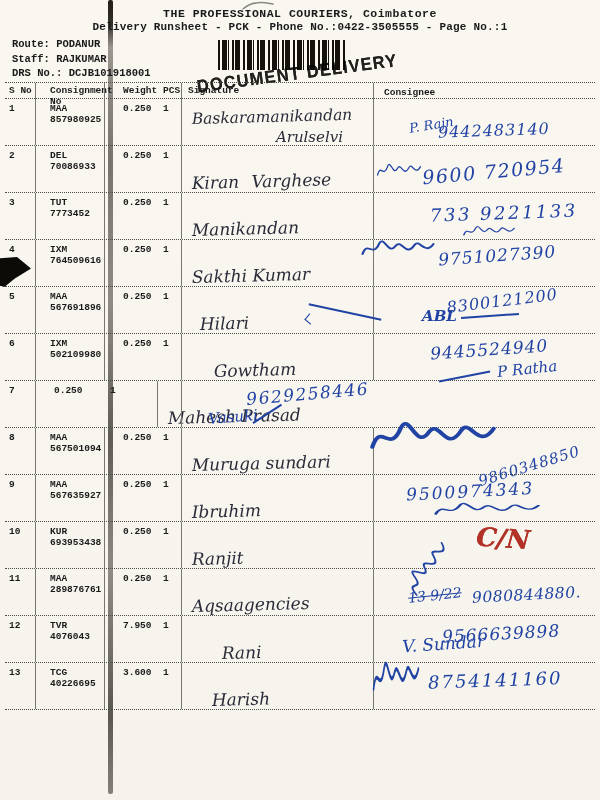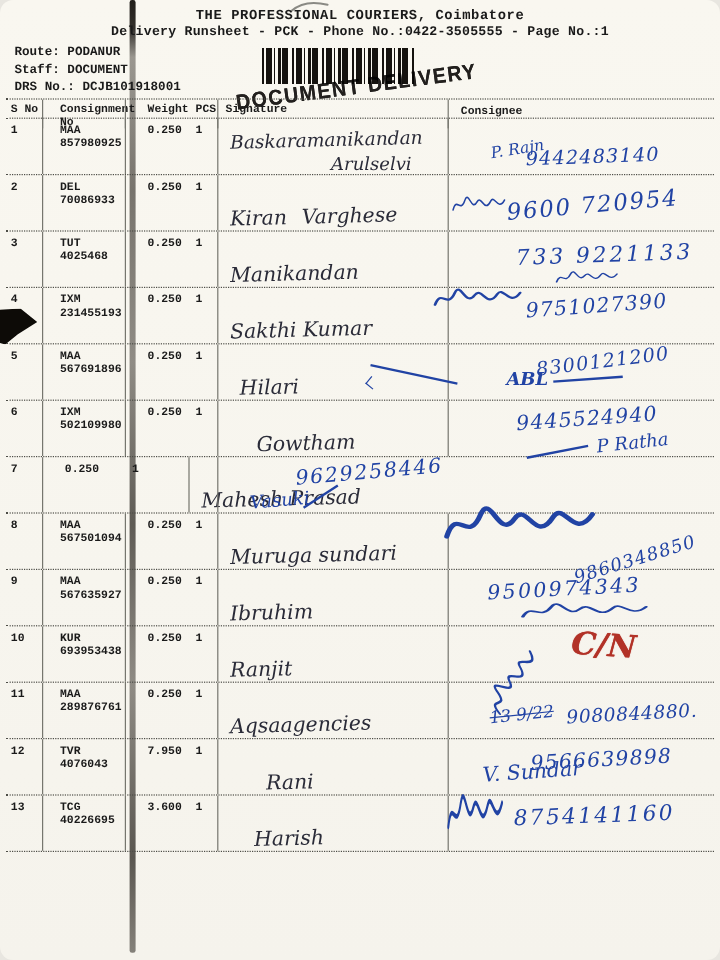--- a/index.html
+++ b/index.html
@@ -1,17 +1,17 @@
 <!DOCTYPE html>
 <html><head>
 <meta charset="utf-8">
 <style>
   html,body{margin:0;padding:0;}
   body{width:600px;height:800px;overflow:hidden;background:#e8e6e0;}
-  .page{position:relative;width:600px;height:800px;background:linear-gradient(180deg,#f9f7f0 0%,#f7f5ee 60%,#f5f3ec 100%);font-family:"Liberation Mono",monospace;color:#1a1a1a;border-radius:11px;}
+  .page{position:relative;width:600px;height:800px;background:linear-gradient(180deg,#f9f7f0 0%,#f7f5ee 60%,#f5f3ec 100%);font-family:"Liberation Mono",monospace;color:#1a1a1a;}
 
   
   .fold{position:absolute;left:108px;top:0;width:5px;height:794px;
     background:linear-gradient(180deg,rgba(15,12,8,.92) 0%,rgba(15,12,8,.85) 3%,rgba(40,35,28,.45) 6%,rgba(40,35,28,.62) 20%,rgba(40,35,28,.5) 38%,rgba(30,26,20,.7) 55%,rgba(40,35,28,.5) 72%,rgba(30,26,20,.72) 90%,rgba(40,35,28,.55) 100%);
     border-radius:2px;}
   .blob{position:absolute;left:0;top:257px;width:31px;height:30px;background:#0d0b07;
     clip-path:polygon(0 4%,55% 0,100% 38%,48% 72%,14% 100%,0 96%);}
   .topmark{position:absolute;left:241px;top:0px;width:34px;height:12px;}
 
   
@@ -97,21 +97,21 @@
   <div class="fold"></div>
   <div class="blob"></div>
   <svg class="topmark" viewBox="0 0 34 12">
       <path d="M2,9 C10,2 20,1 32,4" stroke="#8a8a84" stroke-width="1.6" fill="none" stroke-linecap="round"></path>
     </svg>
 
   <div class="title">THE PROFESSIONAL COURIERS, Coimbatore</div>
   <div class="subtitle">Delivery Runsheet - PCK - Phone No.:0422-3505555 - Page No.:1</div>
 
   <div class="meta-left"><span>Route:</span> <span>PODANUR</span>
-<span>Staff:</span> <span>DOCUMENT</span>
+<span>Staff:</span> <span>RAJKUMAR</span>
 <span>DRS No.:</span> <span>DCJB101918001</span></div>
 
   <div class="barcode"></div>
 
 
   <div class="stamp">DOCUMENT DELIVERY</div>
 
   <div class="tbl">
     <div class="thead">
       <div class="cell c-sno">S No</div>
@@ -157,41 +157,41 @@
             </svg>
       <div class="sigwrap">
         <span class="hand sig1">9600 720954</span>
         <span class="hand sig2"></span>
       </div>
     </div>
   </div>
 
   <div class="row">
     <div class="cell c-sno mono">3</div>
-    <div class="cell c-cn mono">TUT 4025468</div>
+    <div class="cell c-cn mono">TUT 7773452</div>
     <div class="cell c-wt mono">0.250</div>
     <div class="cell c-pcs mono">1</div>
     <div class="cell c-name">
       <span class="hand name1">Manikandan</span>
       <span class="hand name2"></span>
     </div>
     <div class="cell c-sig">
       <svg class="scr" viewBox="0 0 60 24" preserveAspectRatio="none">
               <path d="M2,18 C6,4 10,22 15,8 C19,-2 22,20 28,10 C33,2 36,22 43,9 C47,2 51,20 58,8"></path>
             </svg>
       <div class="sigwrap">
         <span class="hand sig1">733 9221133</span>
         <span class="hand sig2"></span>
       </div>
     </div>
   </div>
 
   <div class="row">
     <div class="cell c-sno mono">4</div>
-    <div class="cell c-cn mono">IXM 231455193</div>
+    <div class="cell c-cn mono">IXM 764509616</div>
     <div class="cell c-wt mono">0.250</div>
     <div class="cell c-pcs mono">1</div>
     <div class="cell c-name">
       <span class="hand name1">Sakthi Kumar</span>
       <span class="hand name2"></span>
     </div>
     <div class="cell c-sig">
       <svg class="scr" viewBox="0 0 60 24" preserveAspectRatio="none">
               <path d="M2,18 C6,4 10,22 15,8 C19,-2 22,20 28,10 C33,2 36,22 43,9 C47,2 51,20 58,8"></path>
             </svg>

